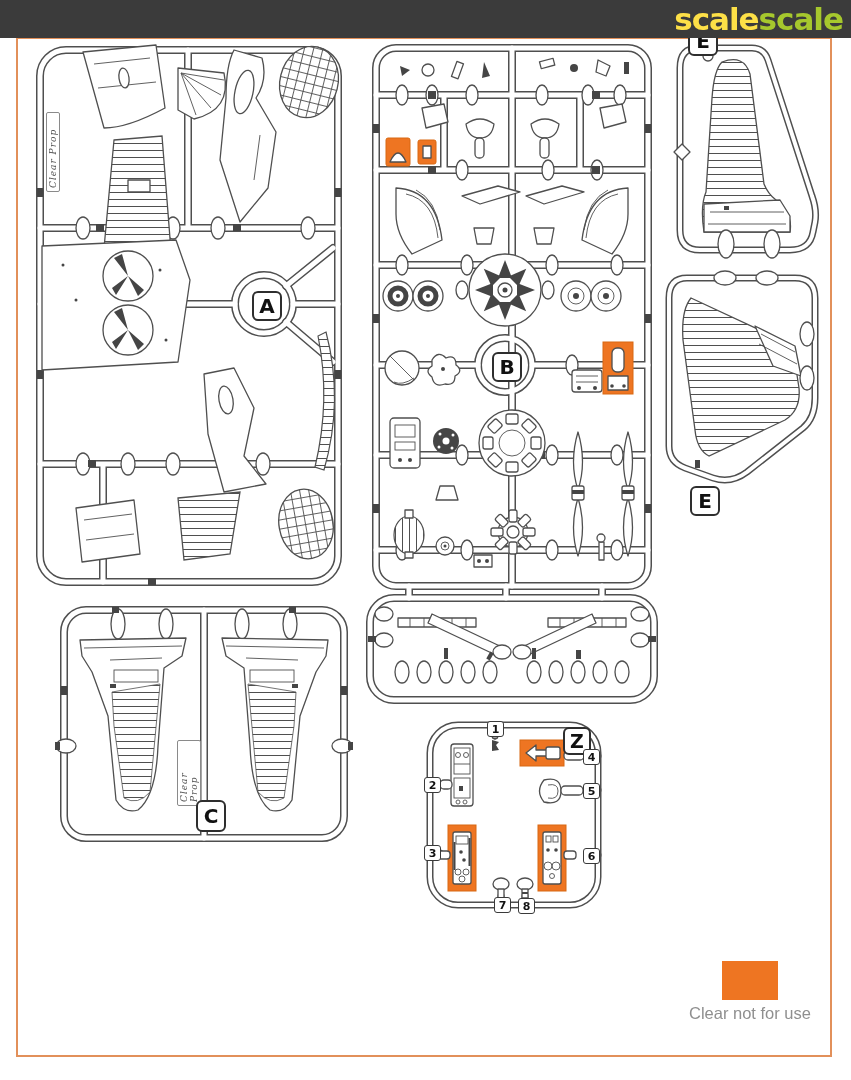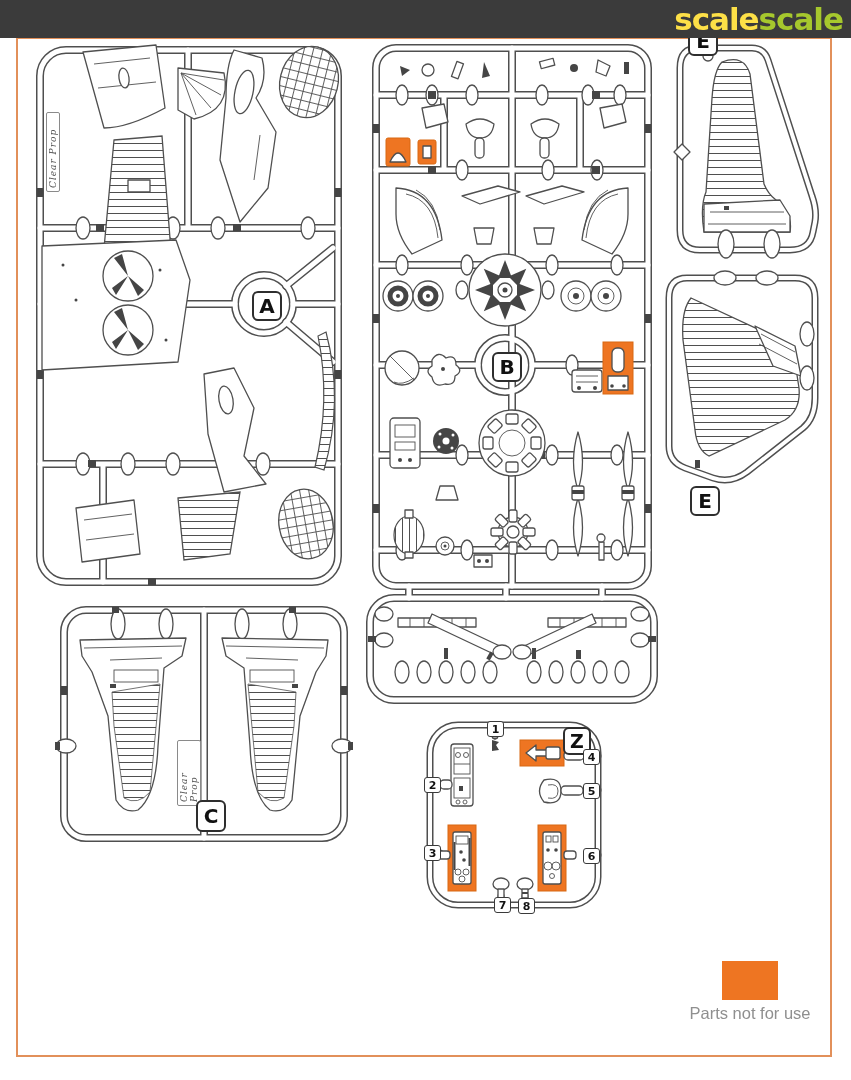--- a/index.html
+++ b/index.html
@@ -526,21 +526,21 @@
   <div class="gate-num" style="left:583px;top:783px">5</div>
   <div class="gate-num" style="left:583px;top:848px">6</div>
   <div class="gate-num" style="left:494px;top:897px">7</div>
   <div class="gate-num" style="left:518px;top:898px">8</div>
 
   <div class="legend-swatch">
     <svg width="56" height="39">
       <rect width="56" height="39" fill="#ee7522"></rect>
     </svg>
   </div>
-  <div class="legend-label">Parts not for use</div>
+  <div class="legend-label">Clear not for use</div>
 
   <div class="header">
     <div class="logo">
       <span class="scale">scale</span><span class="mates">scale</span>
     </div>
   </div>
 
 </div>
 
 </body></html>

